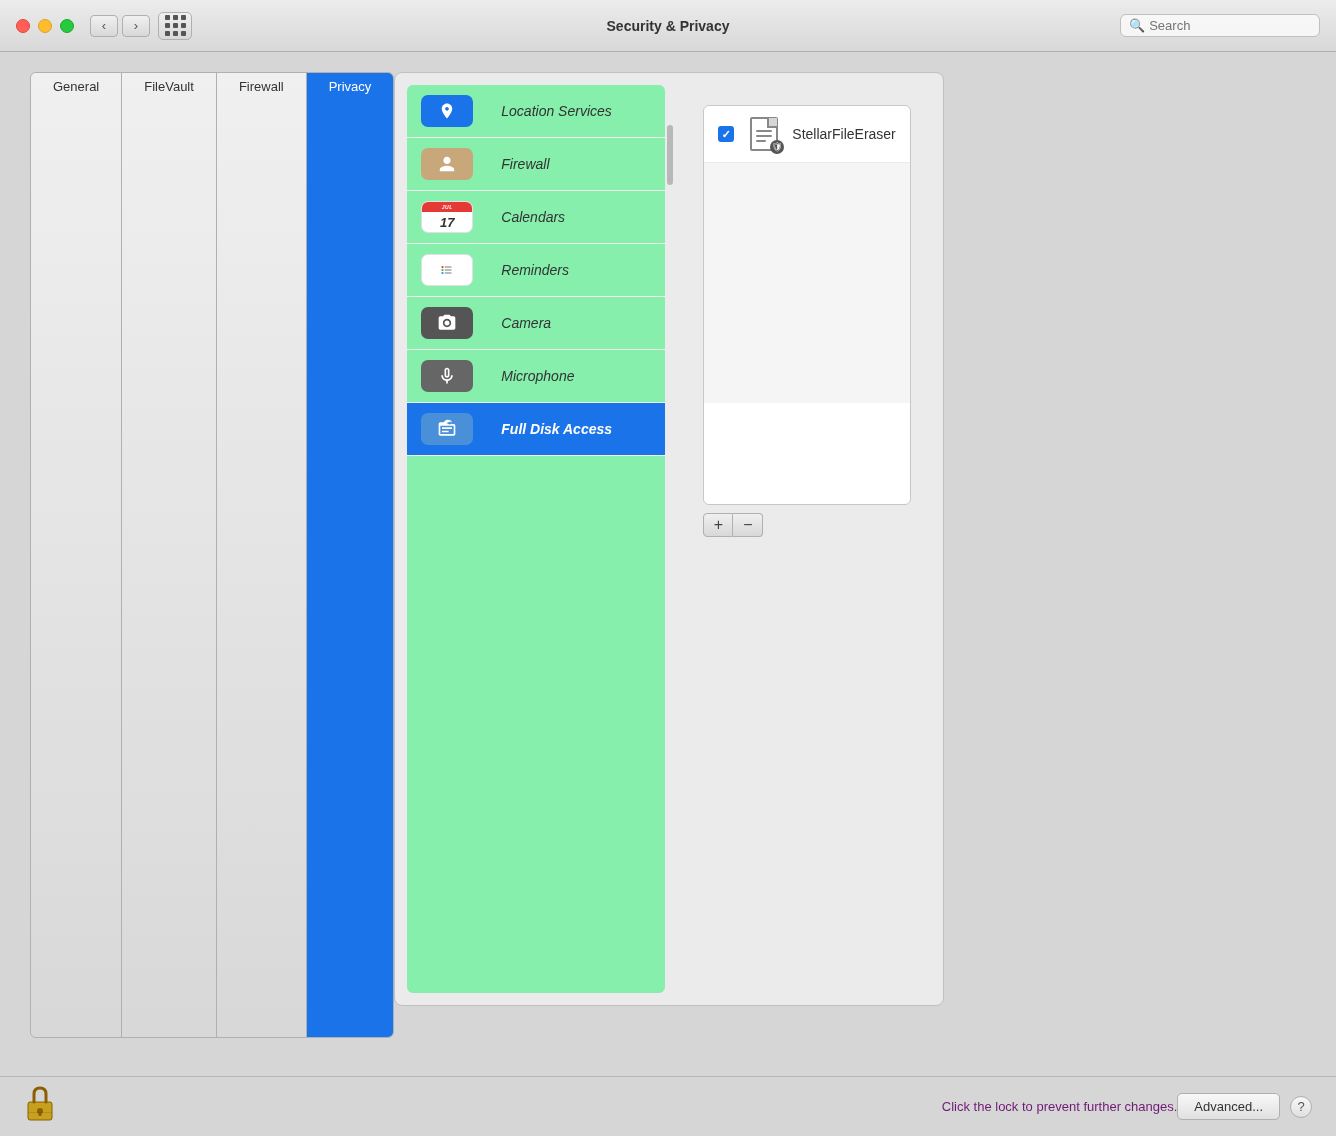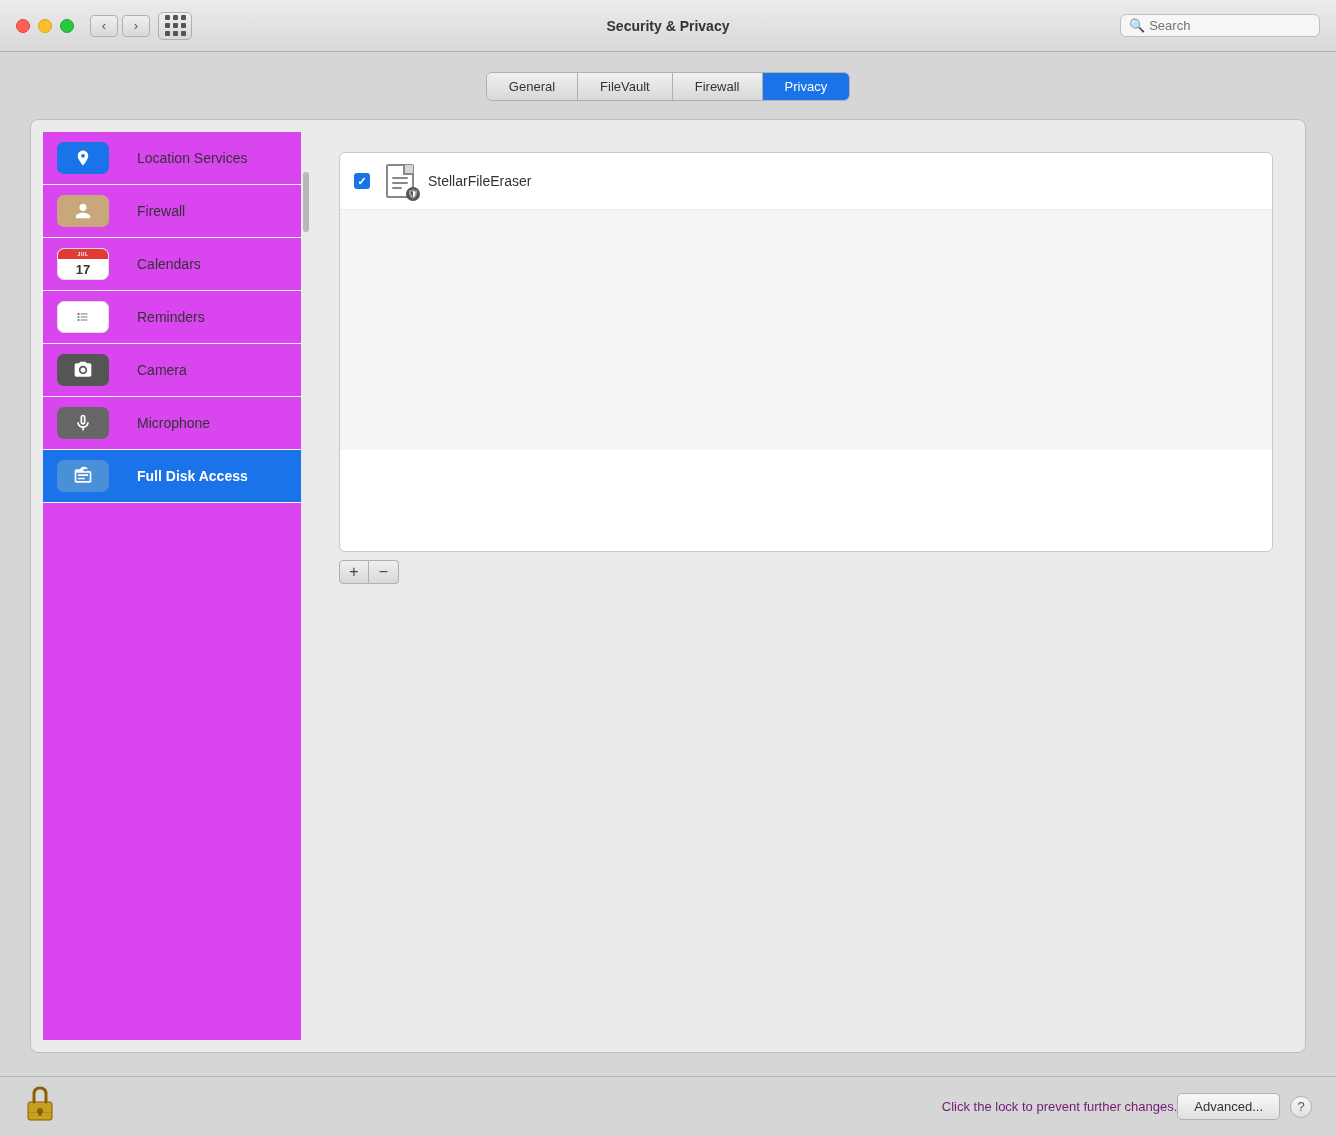--- a/index.html
+++ b/index.html
@@ -385,23 +385,24 @@
       gap: 3px;
     }
     .grid-dot {
       width: 5px;
       height: 5px;
       background: #555;
       border-radius: 1px;
     }
     .sidebar-inner {
       flex: 1;
-      background: #d946ef;
-      border-radius: 0;
+      background: #86efac;
+      border-radius: 6px;
       overflow: hidden;
+      font-style: italic;
     }
 
     .panel-inner {
       display: flex;
       flex: 1;
       height: 100%;
       padding: 12px;
       gap: 0;
     }
   </style>
@@ -431,21 +432,21 @@
         <div class="grid-dot"></div>
     </div>
   </div>
   <div class="window-title">Security &amp; Privacy</div>
   <div class="search-bar">
     <span class="search-icon-char">🔍</span>
     <input type="text" placeholder="Search" style="">
   </div>
 </div>
 
-<div class="main-content" style="display:flex; flex-direction:column;">
+<div class="main-content" style="display:flex; flex-direction:row;">
 
   <div class="tabs-container">
     <div class="tab-group">
       <div class="tab">General</div>
       <div class="tab">FileVault</div>
       <div class="tab">Firewall</div>
       <div class="tab active">Privacy</div>
     </div>
   </div>
 

